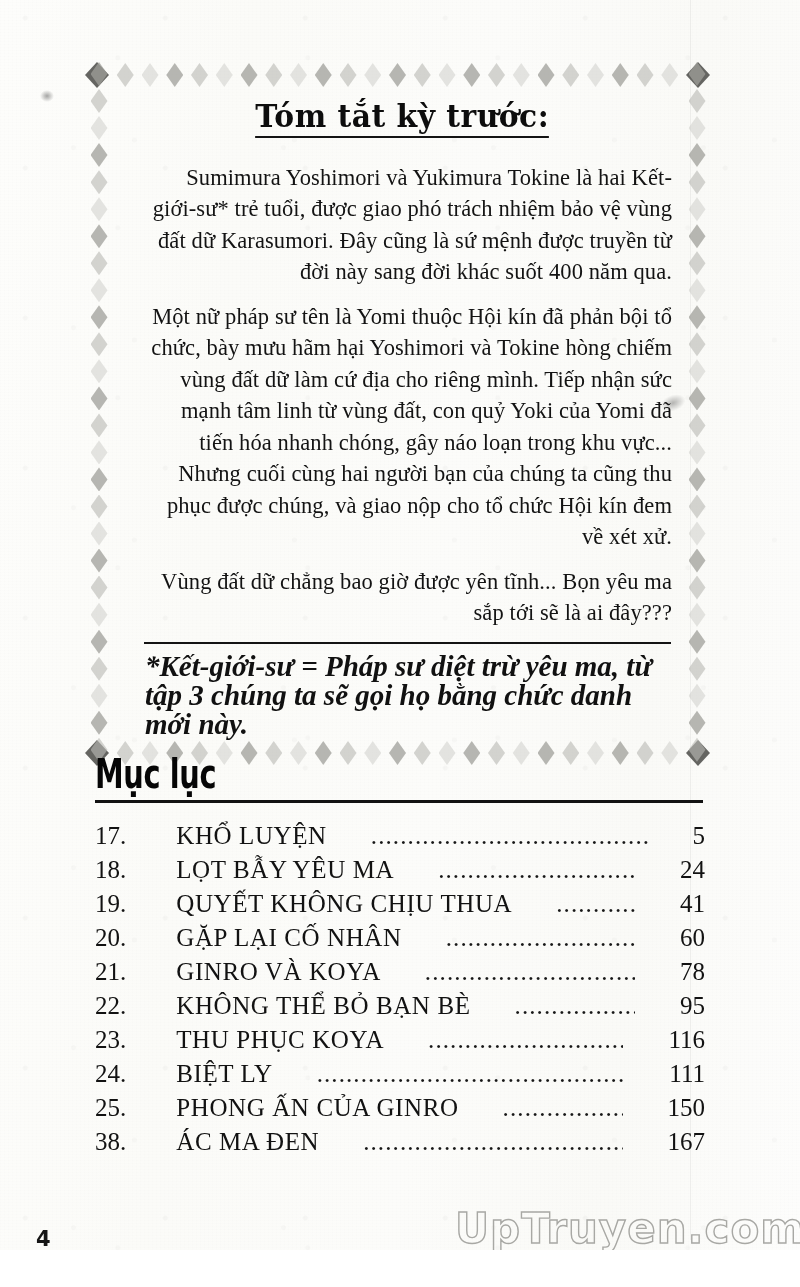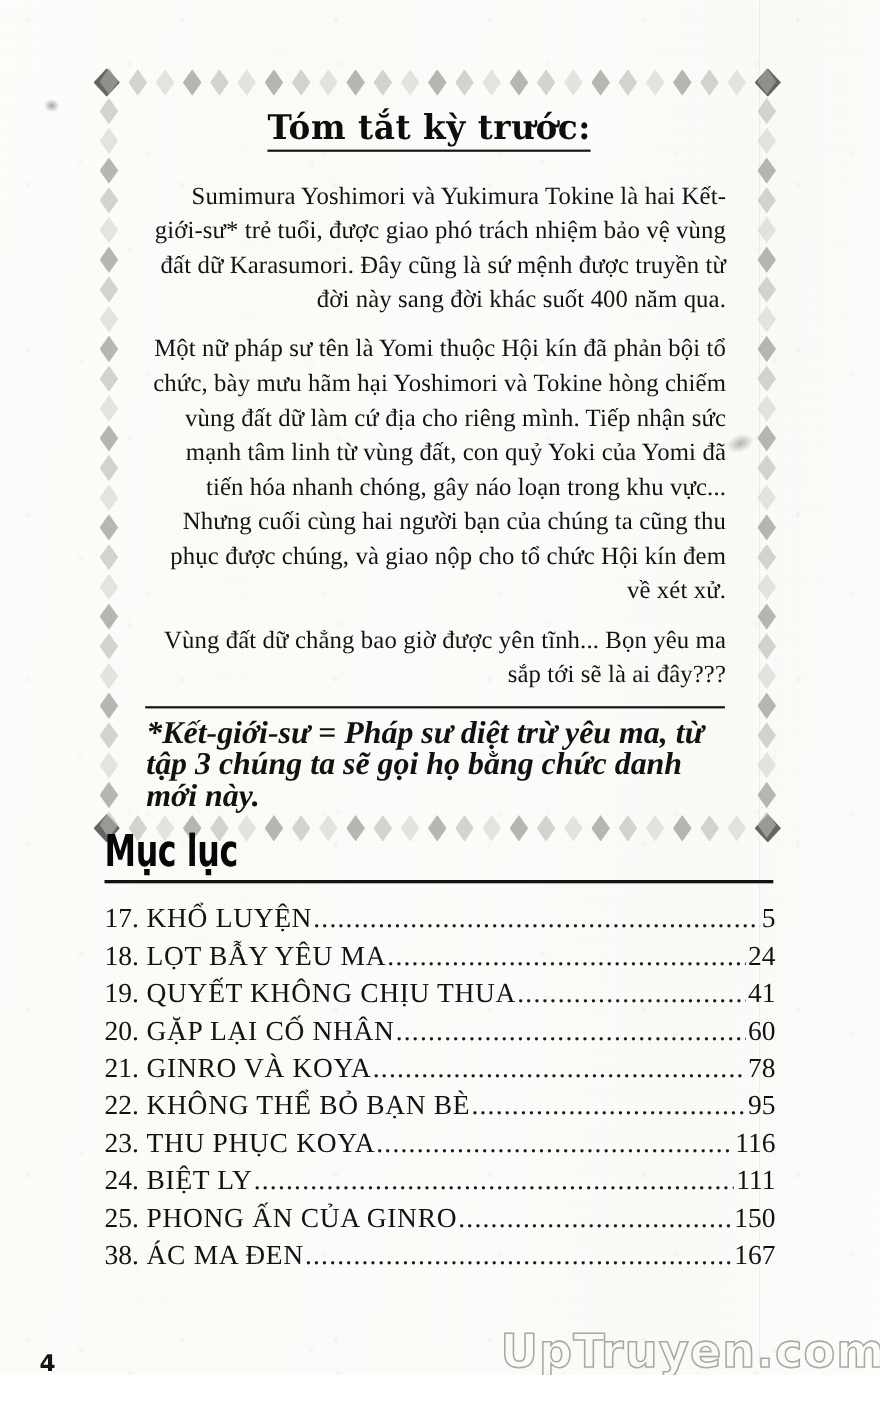--- a/index.html
+++ b/index.html
@@ -66,21 +66,21 @@
   }
 
   #frame-top    { left: 85px;  top: 62px;  width: 625px; }
   #frame-bottom { left: 85px;  top: 740px; width: 625px; }
   #frame-left   { left: 86px;  top: 62px;  height: 700px; }
   #frame-right  { left: 684px; top: 62px;  height: 700px; }
 
   
   #summary {
     position: absolute;
-    left: 120px;
+    left: 132px;
     top: 100px;
     width: 540px;
   }
   #summary-title {
     text-align: center;
     font-family: "DejaVu Serif", "Liberation Serif", serif;
     font-weight: bold;
     font-size: 31px;
     letter-spacing: .5px;
     color: #0d0d0d;
@@ -141,20 +141,21 @@
     width: 608px;
   }
   .toc-row {
     display: flex;
     align-items: baseline;
     font-family: "Liberation Serif", "DejaVu Serif", serif;
     font-size: 25px;
     line-height: 34px;
     color: #121212;
     white-space: nowrap;
+    gap: 43px;
   }
   .toc-num  { flex: 0 0 auto; }
   .toc-title{ flex: 0 0 auto; padding-left: 7px; letter-spacing: .6px; }
   .toc-dots {
     flex: 1 1 auto;
     overflow: hidden;
     margin: 0 2px 0 1px;
     white-space: nowrap;
     letter-spacing: 1.1px;
     color: #171717;

